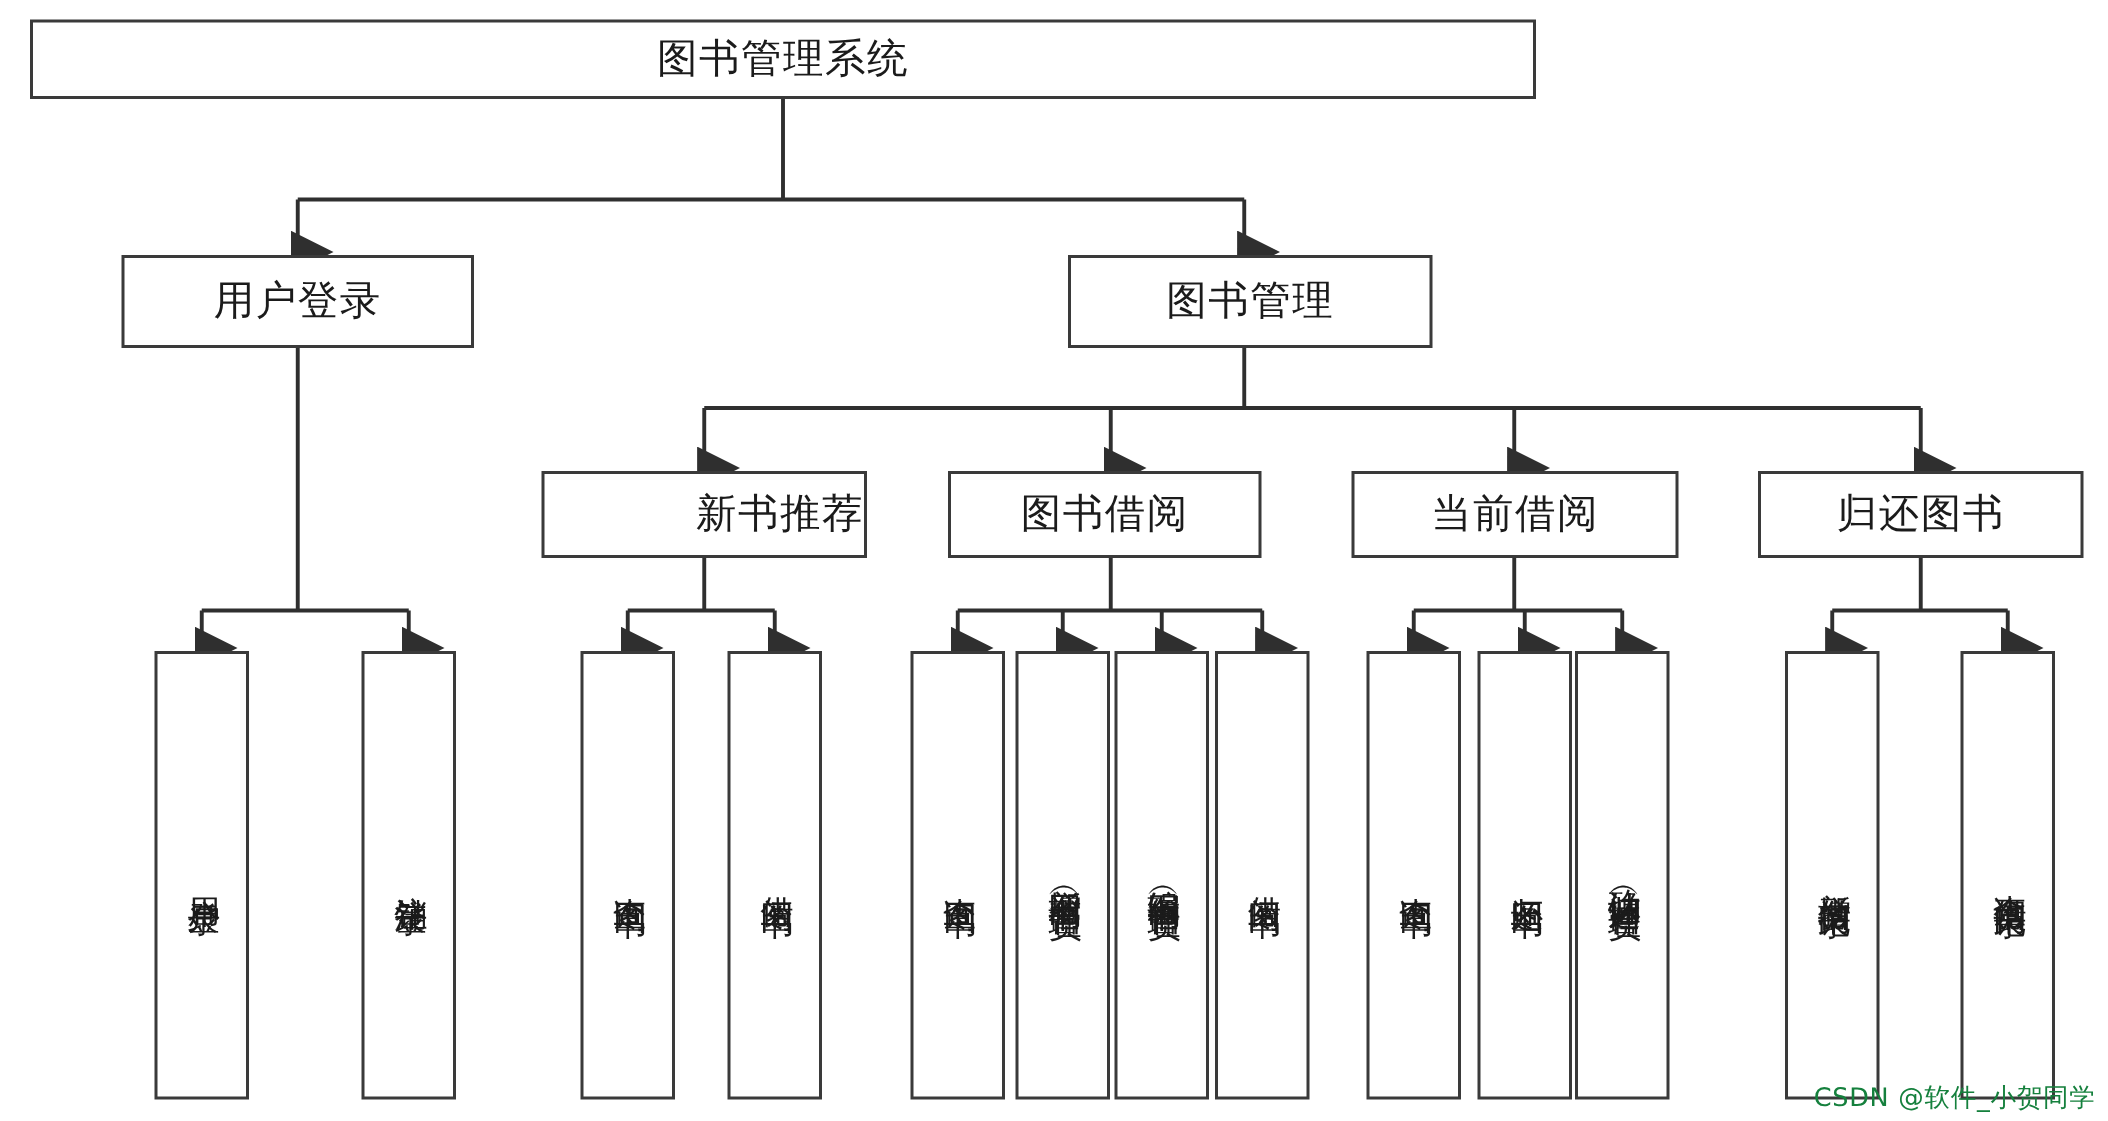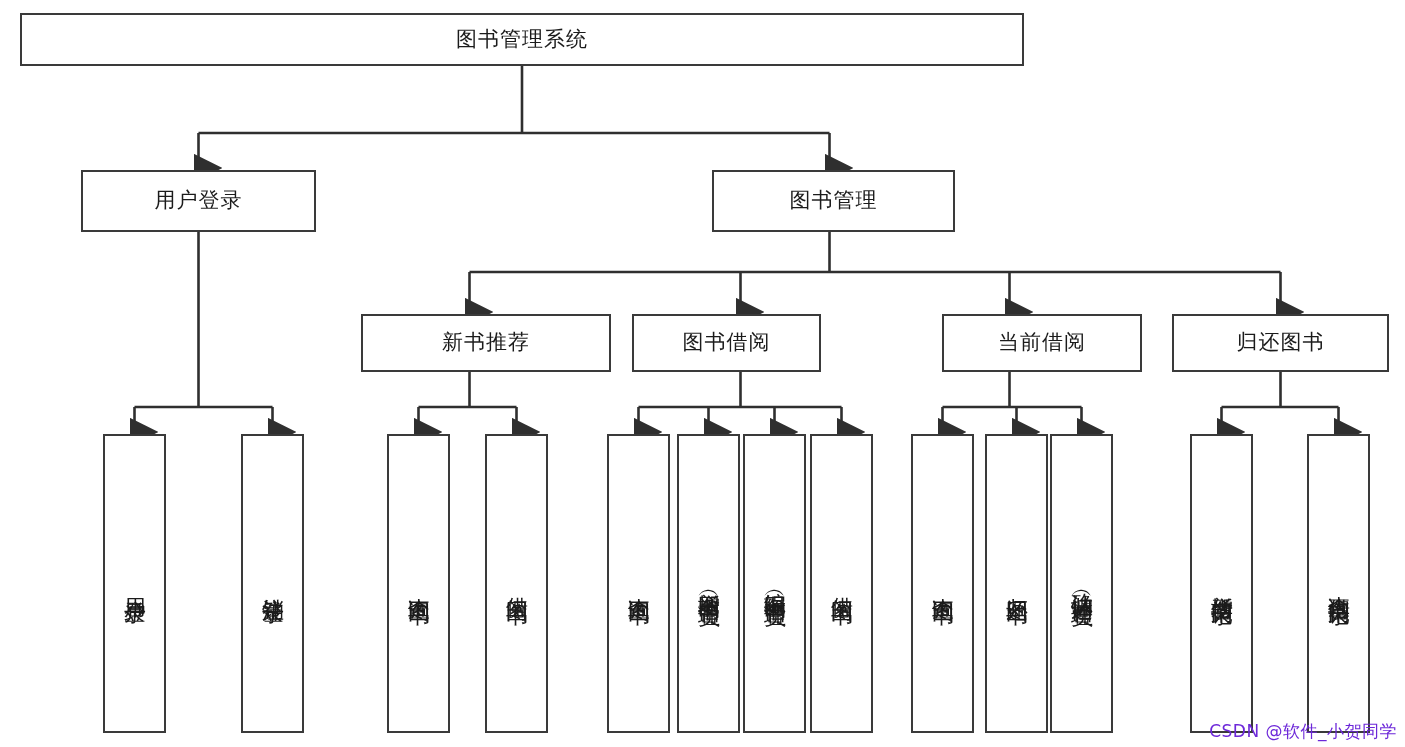--- a/index.html
+++ b/index.html
@@ -21,21 +21,21 @@
     position: absolute;
     box-sizing: border-box;
     border: 2.5px solid #3a3a3a;
     background: #ffffff;
     display: flex;
     align-items: center;
     justify-content: center;
     color: #1b1b1b;
   }
   .node.horiz {
-    font-size: 21px;
+    font-size: 27px;
     letter-spacing: 1px;
     line-height: 1.1;
   }
   .node.vert {
     writing-mode: vertical-rl;
     text-orientation: upright;
     font-size: 22px;
     line-height: 1.22;
     letter-spacing: 2px;
     padding: 6px 0;
@@ -52,21 +52,21 @@
     top: 0;
     width: 1405px;
     height: 747px;
     pointer-events: none;
   }
   .watermark {
     position: absolute;
     right: 8px;
     bottom: 4px;
     font-size: 17px;
-    color: #6d28d9;
+    color: #15803d;
     letter-spacing: 0.5px;
     white-space: nowrap;
   }
 </style>
 </head>
 <body>
 
 <div id="canvas">
 
   <svg class="links" viewBox="0 0 1405 747" xmlns="http://www.w3.org/2000/svg">
@@ -115,27 +115,27 @@
   <div id="nodes-layer">
       <div class="node horiz" style="left: 20px; top: 13px; width: 1004px; height: 53px;">
         <span>图书管理系统</span>
       </div>
       <div class="node horiz" style="left: 81px; top: 170px; width: 235px; height: 62px;">
         <span>用户登录</span>
       </div>
       <div class="node horiz" style="left: 712px; top: 170px; width: 243px; height: 62px;">
         <span>图书管理</span>
       </div>
-      <div class="node horiz" style="left: 361px; top: 314px; width: 250px; height: 58px;">
+      <div class="node horiz" style="left: 361px; top: 314px; width: 217px; height: 58px; justify-content: flex-end;">
         <span>新书推荐</span>
       </div>
-      <div class="node horiz" style="left: 632px; top: 314px; width: 189px; height: 58px;">
+      <div class="node horiz" style="left: 632px; top: 314px; width: 209px; height: 58px;">
         <span>图书借阅</span>
       </div>
-      <div class="node horiz" style="left: 901px; top: 314px; width: 200px; height: 58px; margin-left: 41px;">
+      <div class="node horiz" style="left: 901px; top: 314px; width: 218px; height: 58px;">
         <span>当前借阅</span>
       </div>
       <div class="node horiz" style="left: 1172px; top: 314px; width: 217px; height: 58px;">
         <span>归还图书</span>
       </div>
       <div class="node vert" style="left: 103px; top: 434px; width: 63px; height: 299px;">
         <span class="vtext">用户登录</span>
       </div>
       <div class="node vert" style="left: 241px; top: 434px; width: 63px; height: 299px;">
         <span class="vtext">注销登录</span>

